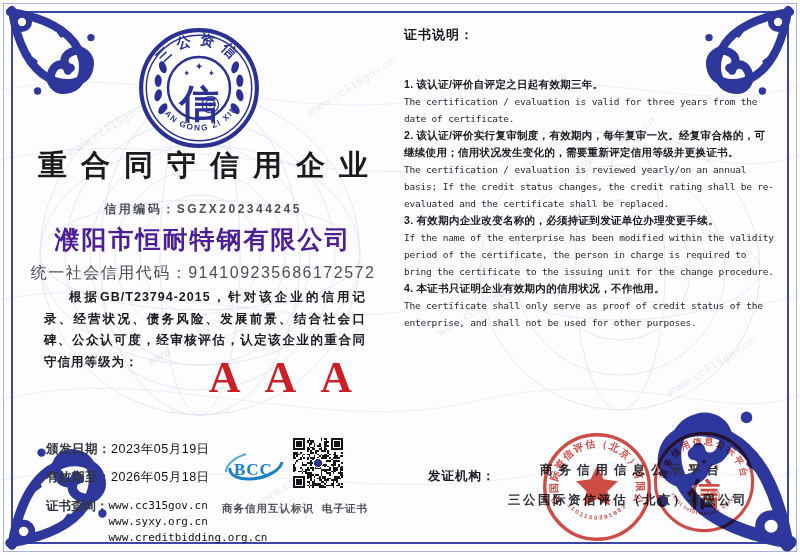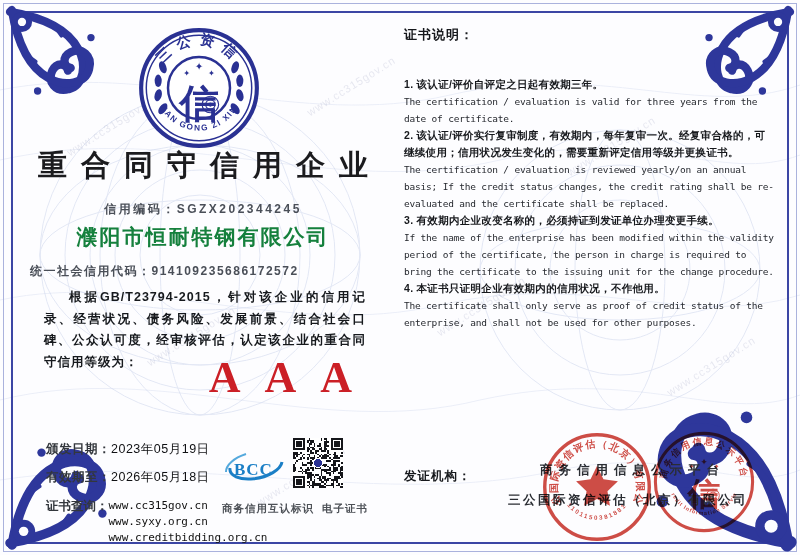--- a/index.html
+++ b/index.html
@@ -12,44 +12,44 @@
   .frame-inner{position:absolute;inset:11px;border:2px solid #3c46a4;pointer-events:none;}
   
   .wm{position:absolute;font-size:11px;color:rgba(110,120,160,.16);transform:rotate(-32deg);
       letter-spacing:1px;white-space:nowrap;}
   .cert-title{position:absolute;left:18px;top:146px;width:370px;text-align:center;
       font-family:"Liberation Serif","DejaVu Serif",serif;font-weight:700;font-size:29px;
       color:#1b1b1e;letter-spacing:14px;text-indent:14px;}
   .credit-line{position:absolute;left:30px;top:201px;width:346px;text-align:center;
       font-size:12px;color:#4a4f58;letter-spacing:2.5px;font-weight:600;}
   .company{position:absolute;left:30px;top:223px;width:346px;text-align:center;
-      font-size:21px;font-weight:700;color:#15803d;letter-spacing:2px;}
-  .uscc-line{position:absolute;left:30px;top:263px;width:346px;
-      font-size:12px;color:#4a4f58;letter-spacing:1.5px;font-weight:700;}
+      font-size:25px;font-weight:700;color:#4c1d95;letter-spacing:2px;}
+  .uscc-line{position:absolute;left:30px;top:263px;width:346px;text-align:center;
+      font-size:16px;color:#4a4f58;letter-spacing:1.5px;font-weight:400;}
   .para{position:absolute;left:44px;top:287px;width:322px;font-size:12.5px;line-height:21.5px;
       color:#16191d;font-weight:600;text-align:justify;text-indent:2em;letter-spacing:1px;}
   .rating{position:absolute;left:30px;top:352px;width:346px;text-align:right;
       font-family:"Liberation Serif","DejaVu Serif",serif;font-weight:700;font-size:44px;
       color:#cb1f26;letter-spacing:24px;text-indent:24px;}
   
   .meta-row{position:absolute;left:46px;font-size:12.5px;color:#101114;letter-spacing:.5px;}
   .meta-row .lbl{color:#33373d;font-weight:700;}
   .url-stack{position:absolute;left:46px;top:498px;font-size:12.5px;}
   .url-stack .lbl{color:#33373d;font-weight:700;vertical-align:top;}
   .url-list{display:inline-block;text-align:left;font-family:"DejaVu Sans Mono","Liberation Mono",monospace;
       font-size:11px;color:#111;line-height:16px;}
   .bcc-caption,.ecert-caption{position:absolute;top:502px;font-size:10.5px;color:#4d5157;letter-spacing:1px;font-weight:600;}
   .bcc-caption{left:222px;} .ecert-caption{left:322px;}
   
   .instr{position:absolute;left:404px;top:26px;width:372px;color:#16181c;}
   .instr-heading{font-size:13px;font-weight:700;letter-spacing:1px;margin-bottom:32px;}
   .instr .zh{font-size:10.5px;font-weight:700;line-height:17px;letter-spacing:.3px;}
   .instr .en{font-size:9.5px;font-family:"DejaVu Sans Mono","Liberation Mono",monospace;
       line-height:17px;color:#26292f;letter-spacing:-.2px;}
-  .issuer-label{position:absolute;left:404px;top:468px;font-size:12.5px;font-weight:700;color:#16181c;letter-spacing:1px;}
+  .issuer-label{position:absolute;left:428px;top:468px;font-size:12.5px;font-weight:700;color:#16181c;letter-spacing:1px;}
   .issuer-line1{position:absolute;left:540px;top:462px;font-size:12.5px;font-weight:600;color:#2a2d33;letter-spacing:6px;}
   .issuer-line2{position:absolute;left:508px;top:492px;font-size:12.5px;font-weight:600;color:#2a2d33;letter-spacing:2.5px;}
   .seal{mix-blend-mode:multiply;opacity:.88;}
 </style>
 </head>
 <body>
 
 <div id="cert">
 
   <svg class="abs" width="800" height="555" style="left:0;top:0">

